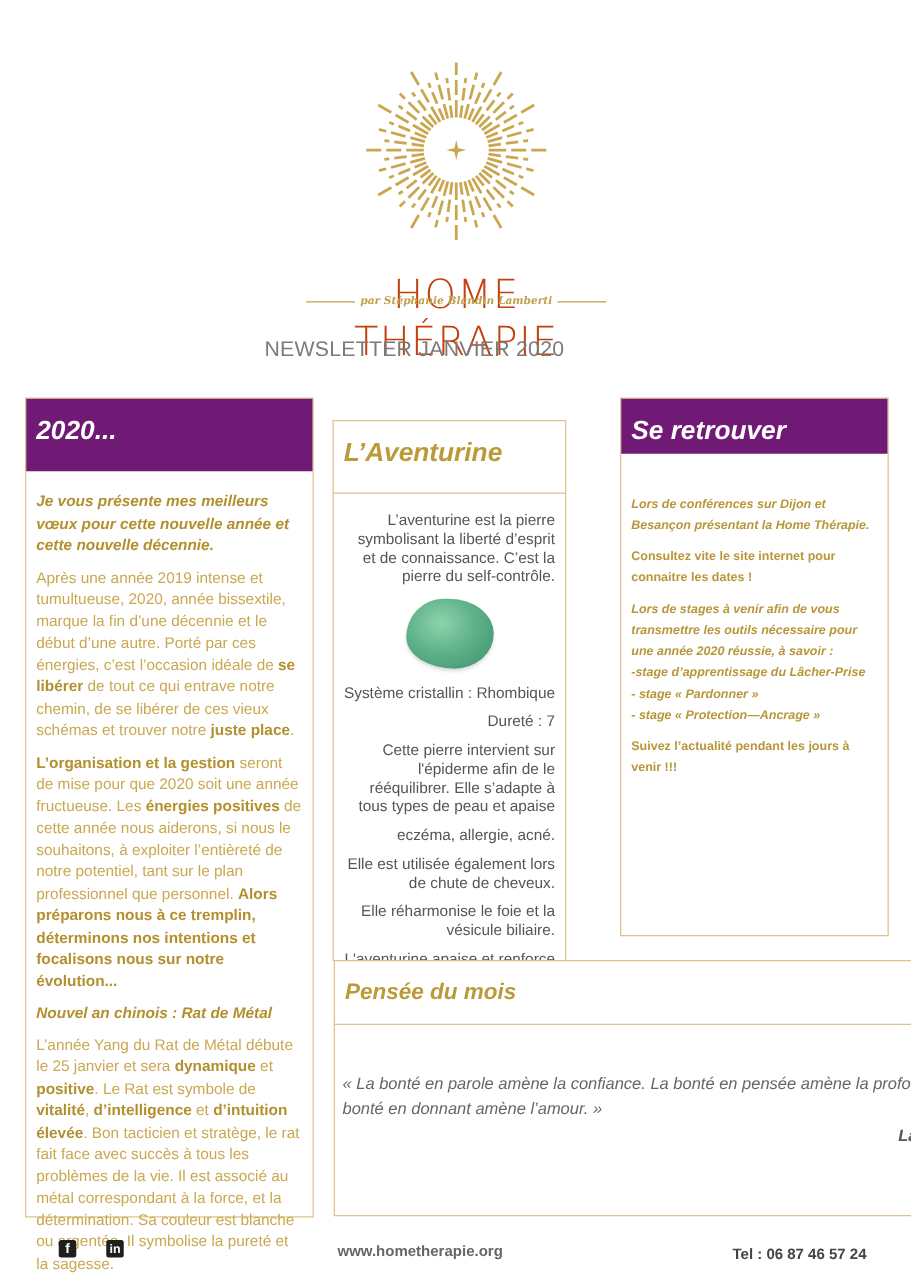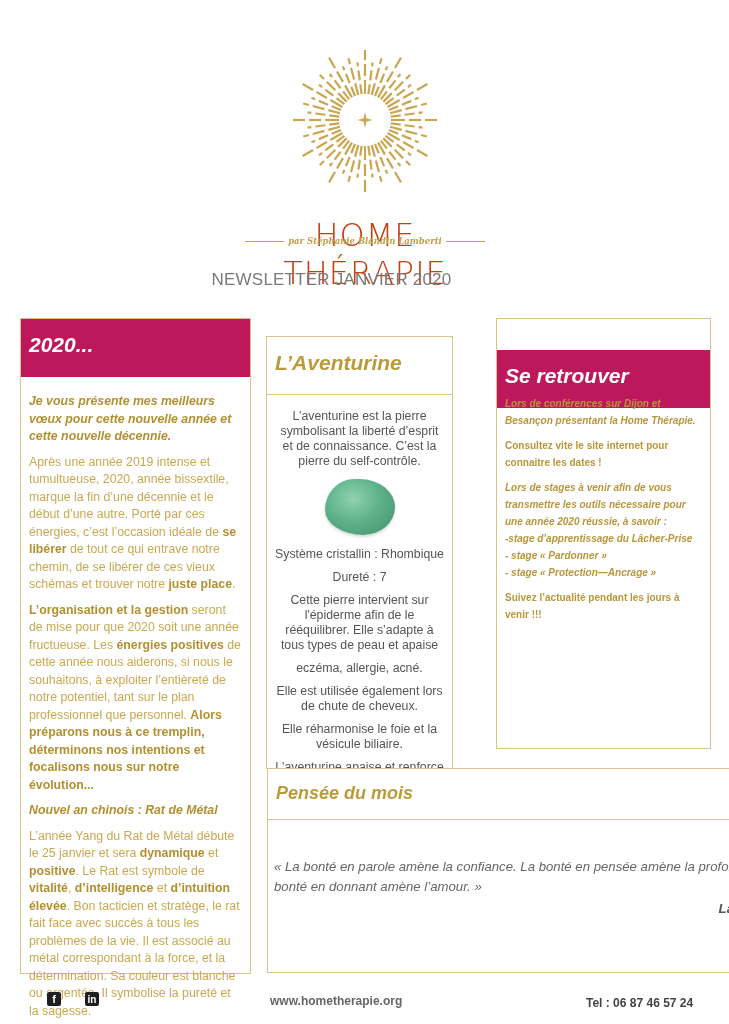--- a/index.html
+++ b/index.html
@@ -9,31 +9,31 @@
   #logo svg{display:block;}
   .brand{position:absolute;left:0;width:240px;text-align:center;}
   .brand-name{top:166px;font-family:"DejaVu Sans",sans-serif;font-weight:200;font-size:32px;letter-spacing:1px;color:#c2410c;}
   .brand-sub-wrap{top:186px;width:240px;display:flex;align-items:center;gap:4px;}
   .brand-sub-wrap .line{flex:1;height:1px;background:#c2a04a;}
   .brand-sub{font-family:"DejaVu Serif",serif;font-style:italic;font-size:8.5px;color:#c2a04a;white-space:nowrap;font-weight:bold;}
   #newsletter-title{left:0;width:663px;top:270px;text-align:center;font-size:17px;color:#7a7a7a;letter-spacing:0.2px;}
 
   .box{position:absolute;border:1px solid #dcc38a;background:#fff;box-sizing:border-box;}
   .box-head{position:absolute;left:0;right:0;top:0;box-sizing:border-box;}
-  .box-head.filled{background:#be185d;}
+  .box-head.filled{background:#701a75;}
   .box-head.outlined{border-bottom:1px solid #dcc38a;}
   .box-title{position:absolute;left:8px;top:14px;font-weight:bold;font-style:italic;font-size:21px;}
   .box-head.filled .box-title{color:#fff;}
   .box-head.outlined .box-title{color:#bb9a3a;}
   .box-body{position:absolute;left:8px;right:8px;box-sizing:border-box;}
   p{margin:0 0 8px 0;}
   .lbody{font-size:12.3px;line-height:17.5px;color:#c9a850;}
   .lbody b{color:#b3902f;}
   .lbody .it{font-style:italic;font-weight:bold;color:#b3902f;}
-  .mbody{font-size:12.3px;line-height:15px;color:#555;text-align:center;}
+  .mbody{font-size:12.3px;line-height:15px;color:#555;text-align:right;}
   .rbody{font-size:10px;line-height:17px;color:#b8963a;font-weight:bold;}
   .rbody i{font-style:italic;}
   .stone{margin:10px auto 12px auto;width:70px;height:56px;border-radius:42% 50% 45% 55%/55% 50% 50% 45%;background:radial-gradient(ellipse at 40% 35%,#8fd3ad 0%,#5fb28a 45%,#3f8f6a 100%);box-shadow:0 2px 3px rgba(0,0,0,0.15);}
   .quote{font-style:italic;font-size:13.2px;line-height:20px;color:#666;}
   .author{text-align:right;font-style:italic;font-weight:bold;font-size:13.2px;color:#555;margin-top:4px;padding-right:16px;}
   .footer-icon{position:absolute;top:992px;width:14px;height:14px;background:#1f1f1f;border-radius:2px;color:#fff;font-weight:bold;font-size:11px;line-height:15px;text-align:center;font-family:"Liberation Sans",sans-serif;}
   #footer-site{position:absolute;left:270px;top:994px;font-size:12px;color:#666;font-weight:bold;}
   #footer-tel{position:absolute;left:586px;top:996px;font-size:12px;color:#444;font-weight:bold;}
 </style>
 </head>
@@ -225,21 +225,21 @@
     <p>Dureté : 7</p>
     <p>Cette pierre intervient sur l'épiderme afin de le rééquilibrer. Elle s’adapte à tous types de peau et apaise</p>
     <p>eczéma, allergie, acné.</p>
     <p>Elle est utilisée également lors de chute de cheveux.</p>
     <p>Elle réharmonise le foie et la vésicule biliaire.</p>
     <p>L'aventurine apaise et renforce l'amour de soi.</p>
   </div>
 </div>
 
 <div class="box" style="left:496px;top:318px;width:215px;height:431px;">
-  <div class="box-head filled" style="height:58px;margin-top:31px;">
+  <div class="box-head filled" style="height:44px;">
     <div class="box-title">Se retrouver</div>
   </div>
   <div class="box-body rbody" style="top:76px;">
     <p><i>Lors de conférences sur Dijon et Besançon présentant la Home Thérapie.</i></p>
     <p>Consultez vite le site internet pour connaitre les dates !</p>
     <p style="margin-bottom:0"><i>Lors de stages à venir afin de vous transmettre les outils nécessaire pour une année 2020 réussie, à savoir :</i></p>
     <p>
       <i>-stage d’apprentissage du Lâcher-Prise</i><br>
       <i>- stage « Pardonner »</i><br>
       <i>- stage « Protection—Ancrage »</i>

